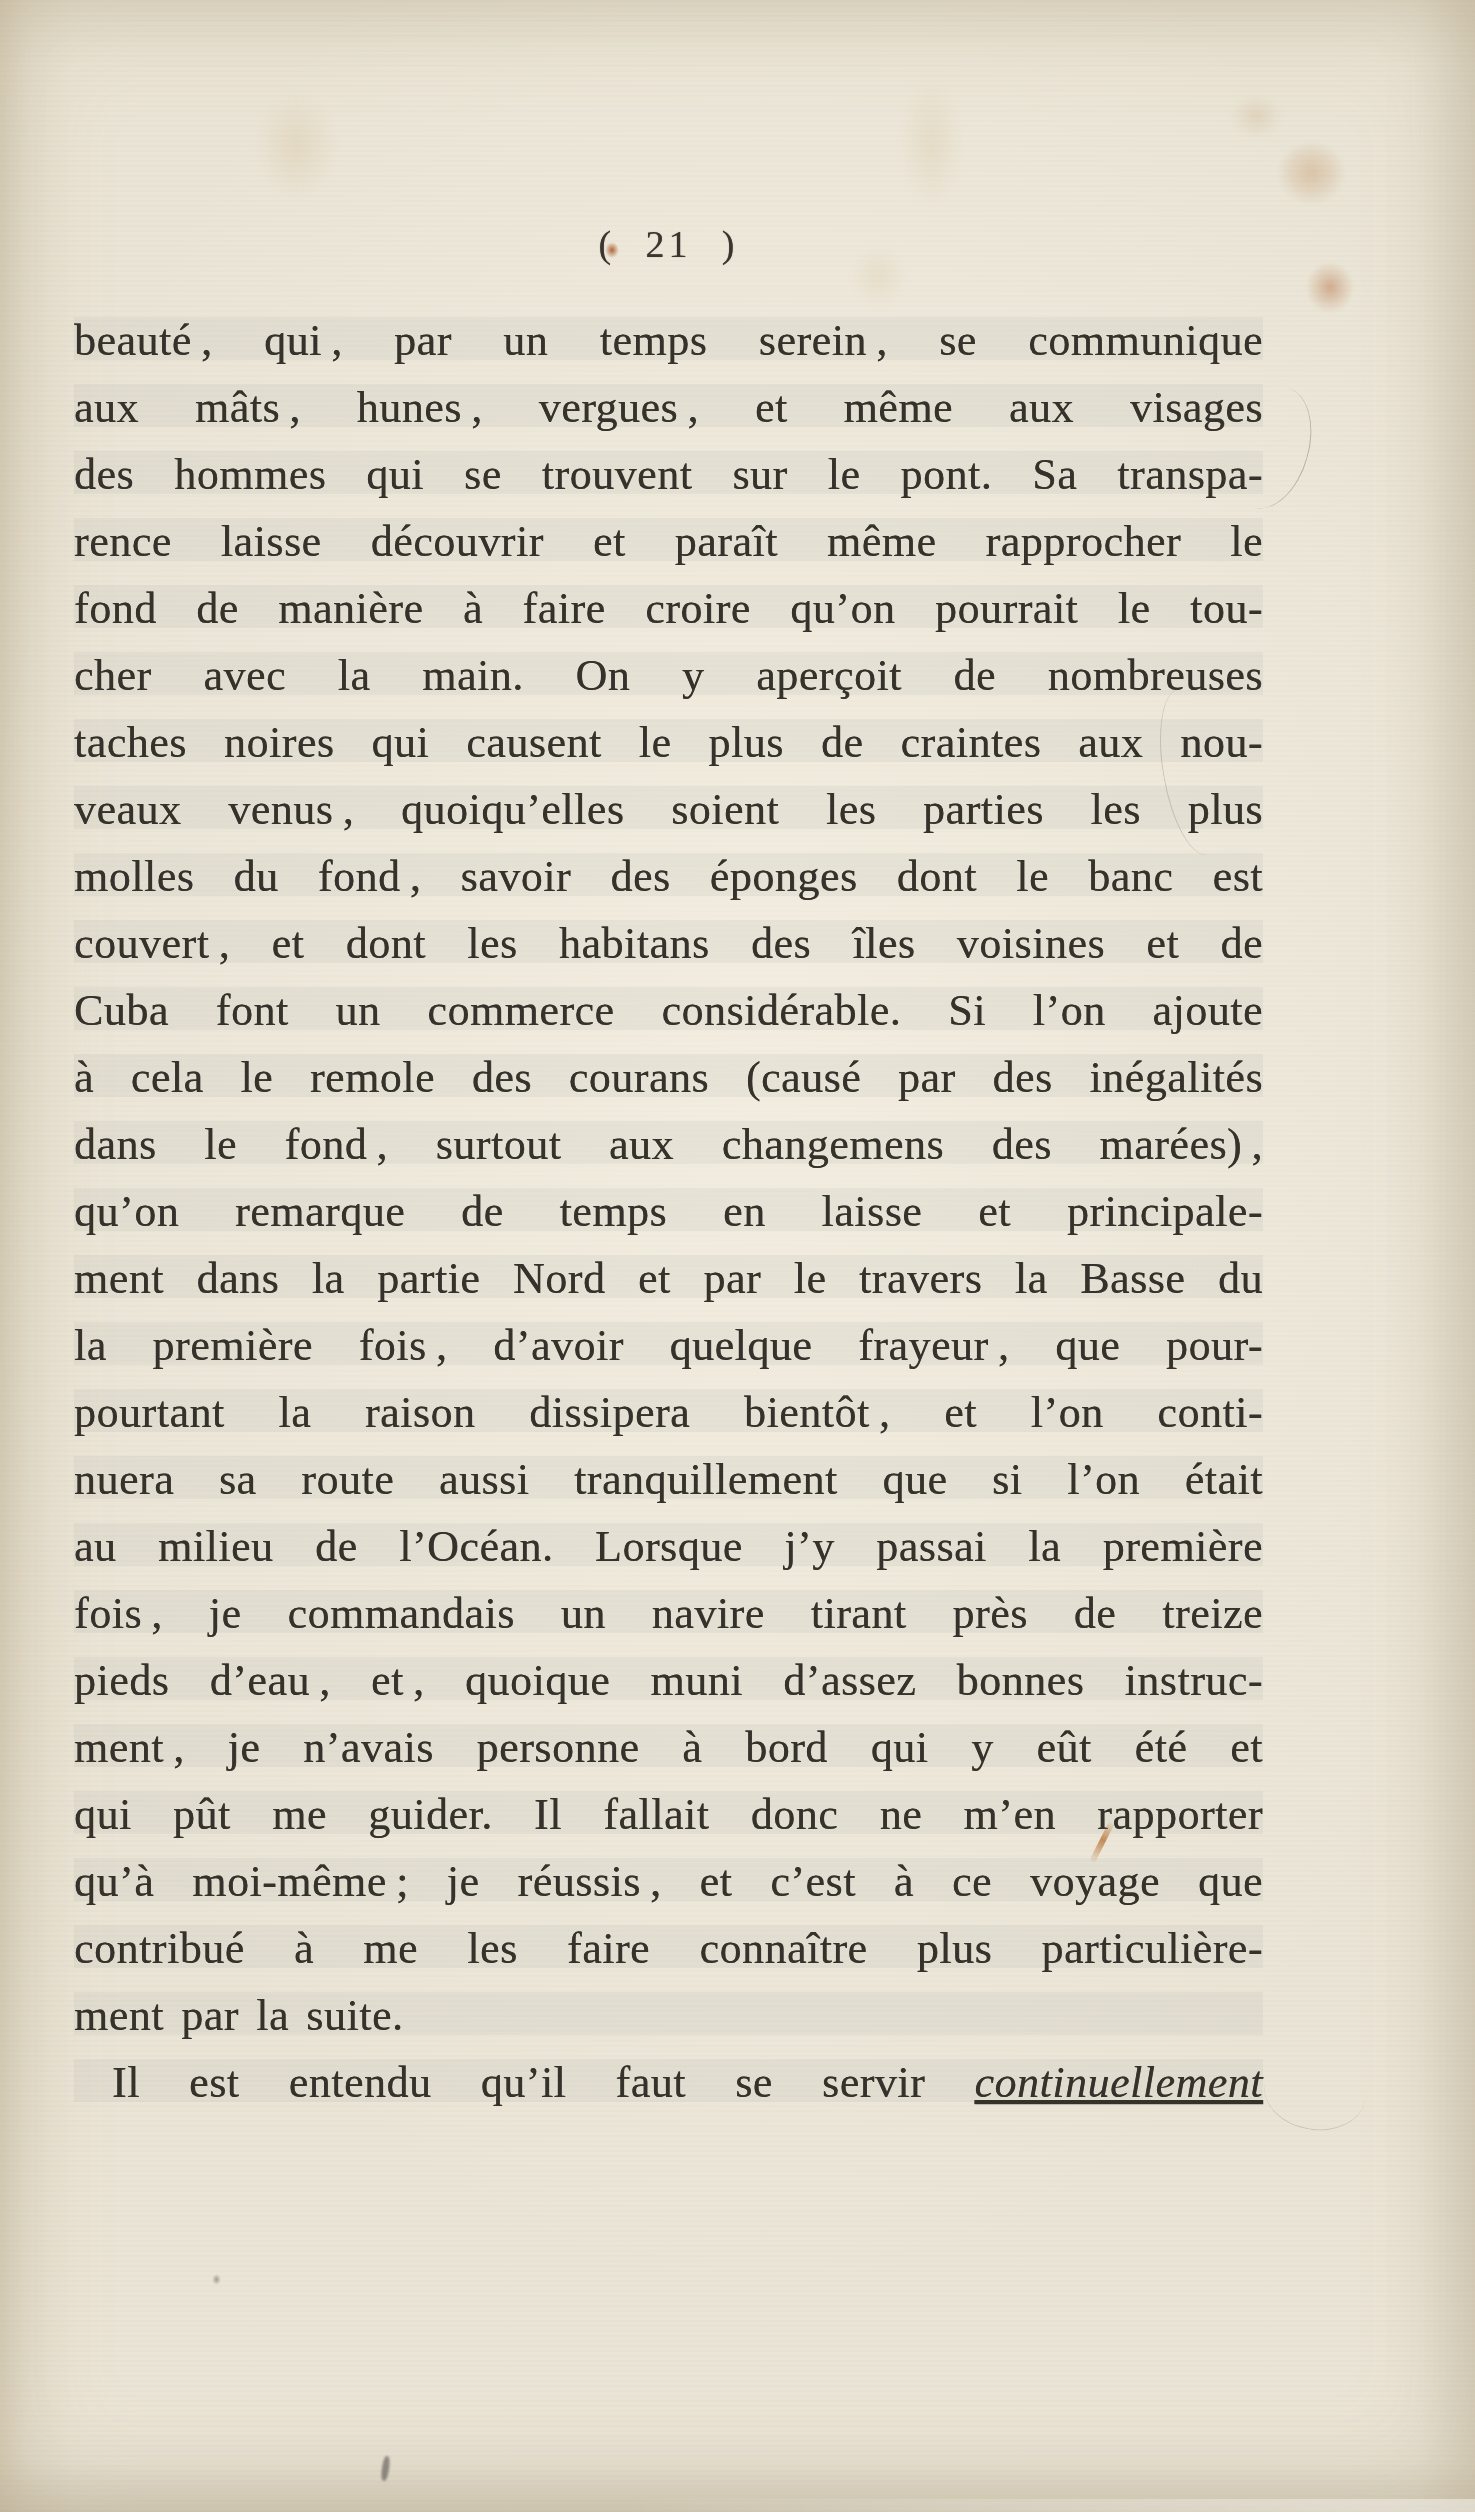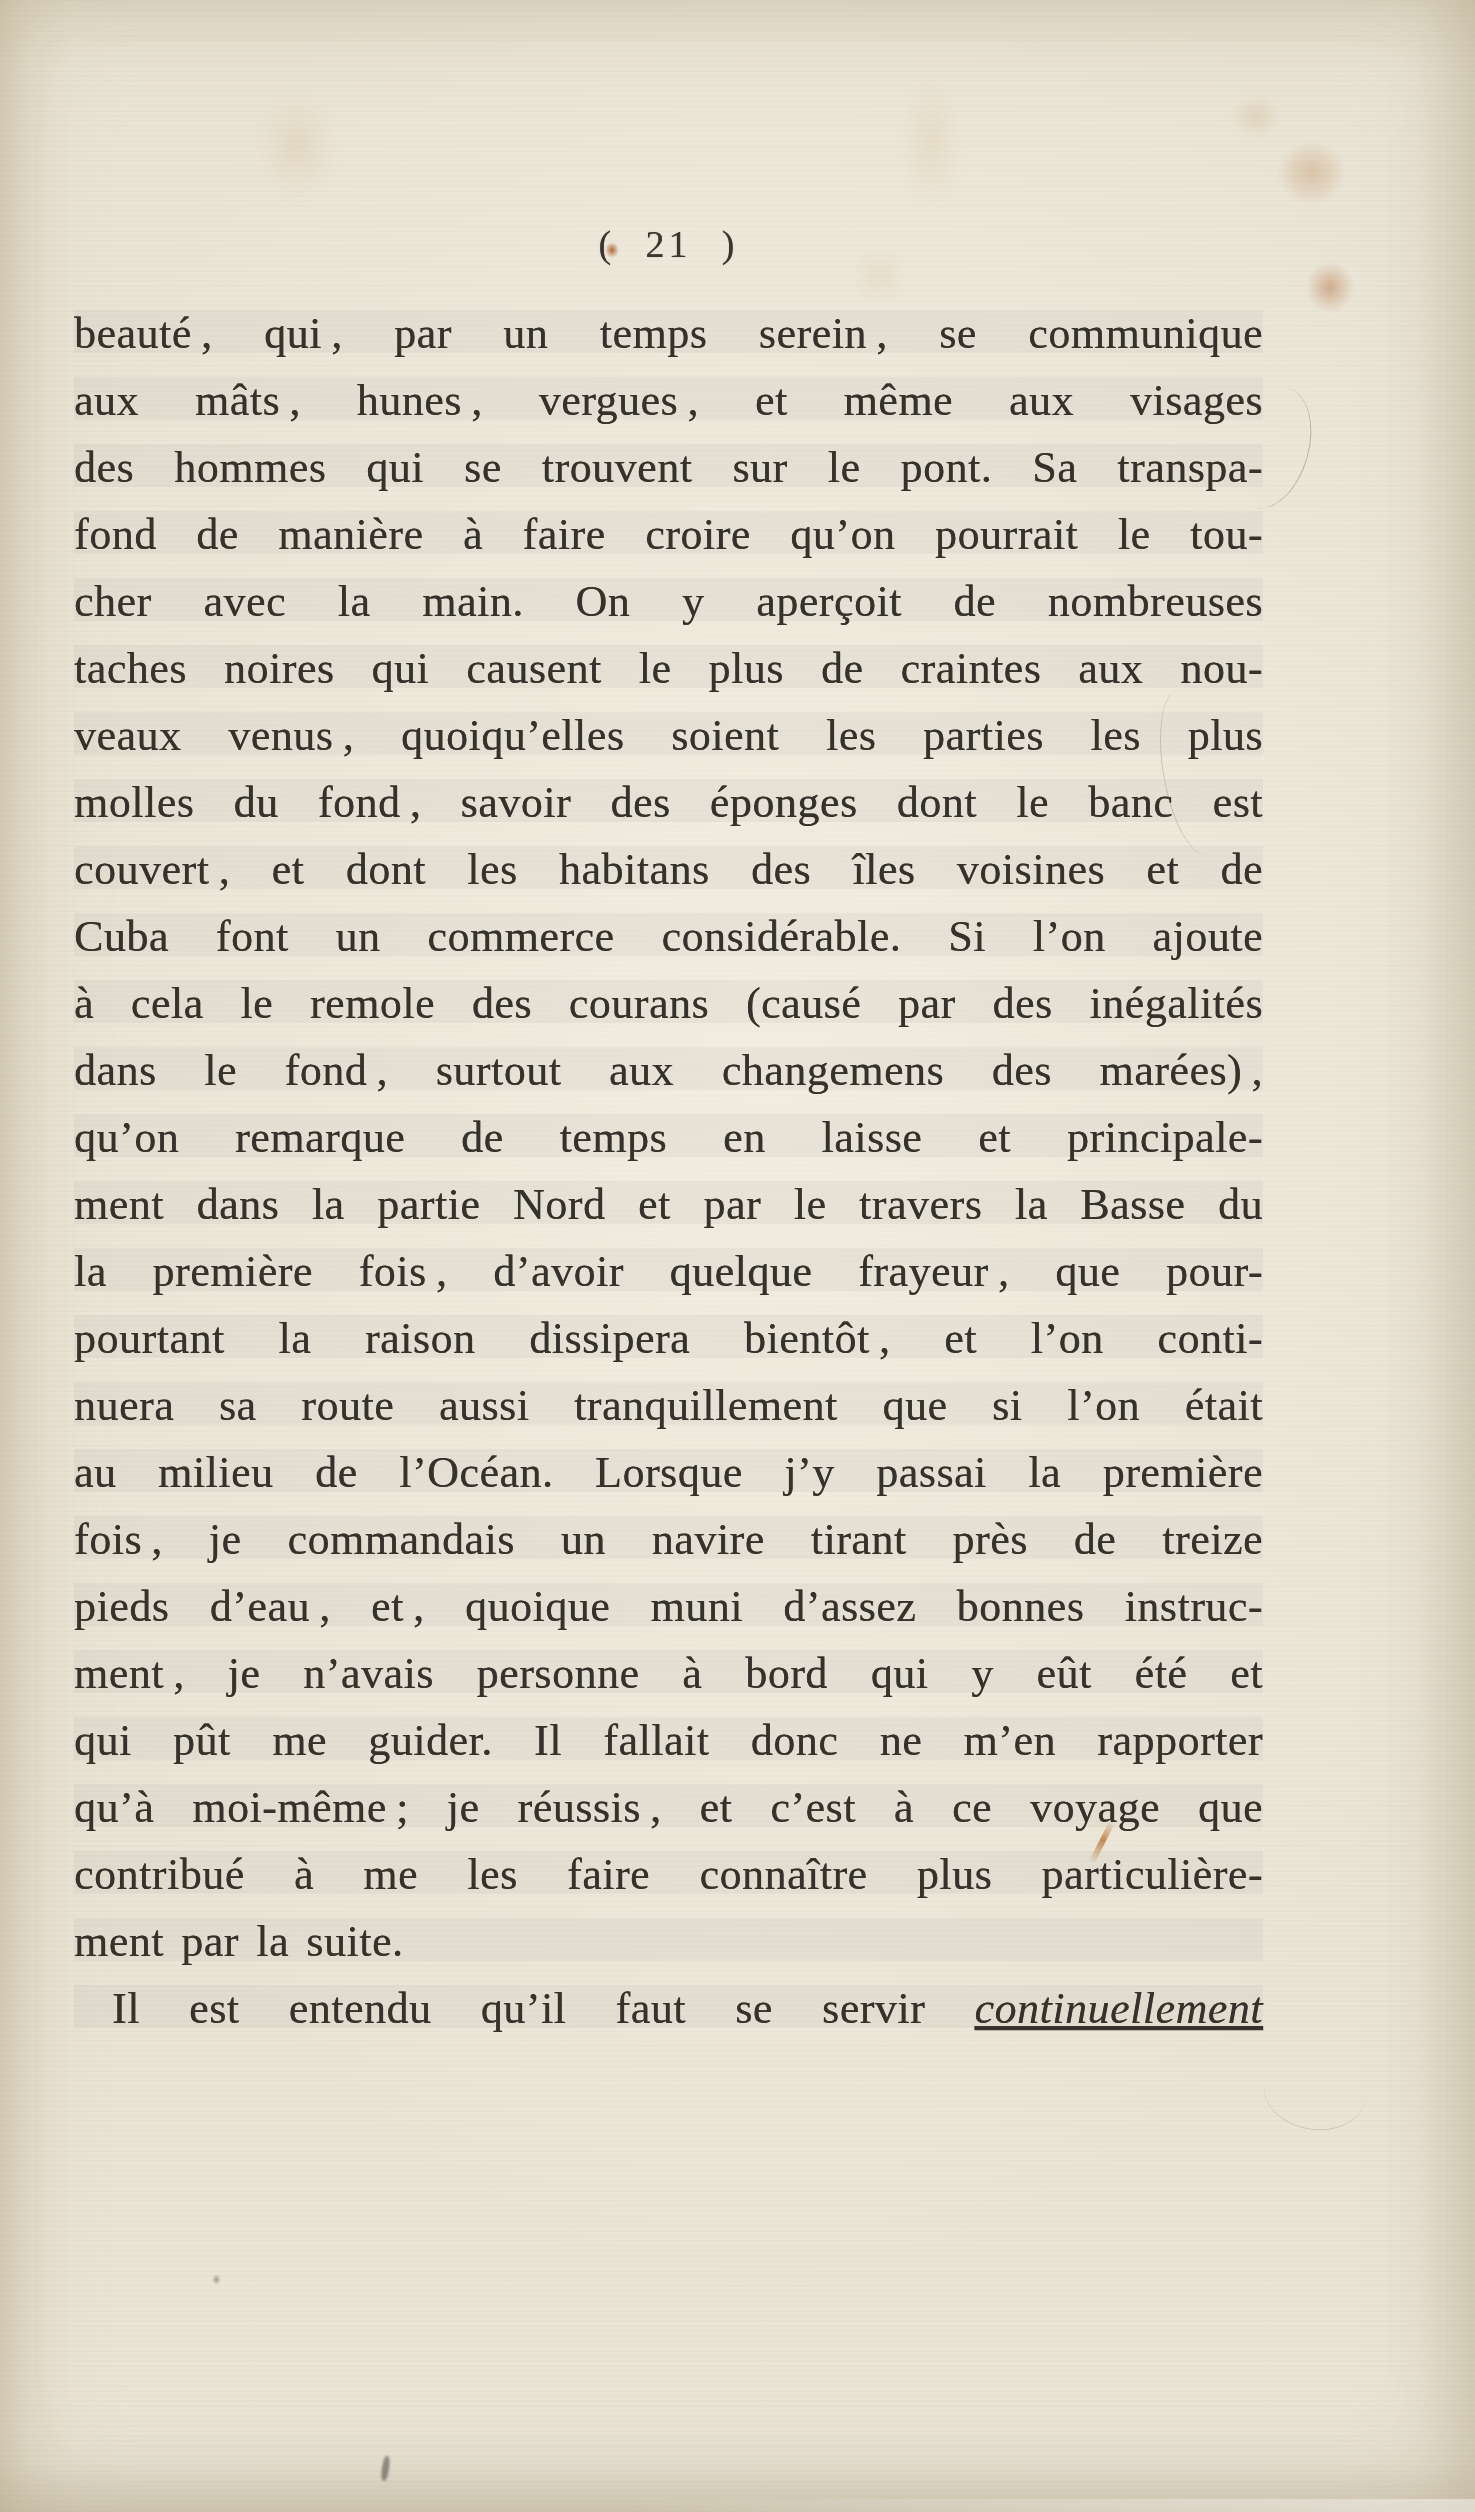--- a/index.html
+++ b/index.html
@@ -25,21 +25,21 @@
     left:74px; top:222px; width:1189px;
     text-align:center;
     font-size:38px;
     letter-spacing:4.1px;
     word-spacing:16.5px;
     color:#3a362f;
     text-shadow:0 0 0.8px rgba(50,45,38,0.65);
   }
   .text-block{
     position:absolute;
-    left:74px; top:300px; width:1189px;
+    left:74px; top:307px; width:1189px;
     font-size:44px;
     line-height:67px;
     letter-spacing:0.5px;
     word-spacing:5.8px;
     text-shadow:0.3px 0.3px 0.5px rgba(47,43,38,0.8);
     background:repeating-linear-gradient(to bottom,
       rgba(148,152,152,0) 0 10px,
       rgba(148,152,152,0.11) 10px 53px,
       rgba(148,152,152,0) 53px 67px);
   }
@@ -97,20 +97,21 @@
 <body>
 
 <div class="page">
 
   <div class="page-number">( 21 )</div>
 
   <div class="text-block">
     <div class="line">beauté , qui , par un temps serein , se communique</div>
     <div class="line">aux mâts , hunes , vergues , et même aux visages</div>
     <div class="line">des hommes qui se trouvent sur le pont. Sa transpa-</div>
+    <div class="line">rence laisse découvrir et paraît même rapprocher le</div>
     <div class="line">fond de manière à faire croire qu’on pourrait le tou-</div>
     <div class="line">cher avec la main. On y aperçoit de nombreuses</div>
     <div class="line">taches noires qui causent le plus de craintes aux nou-</div>
     <div class="line">veaux venus , quoiqu’elles soient les parties les plus</div>
     <div class="line">molles du fond , savoir des éponges dont le banc est</div>
     <div class="line">couvert , et dont les habitans des îles voisines et de</div>
     <div class="line">Cuba font un commerce considérable. Si l’on ajoute</div>
     <div class="line">à cela le remole des courans (causé par des inégalités</div>
     <div class="line">dans le fond , surtout aux changemens des marées) ,</div>
     <div class="line">qu’on remarque de temps en laisse et principale-</div>

